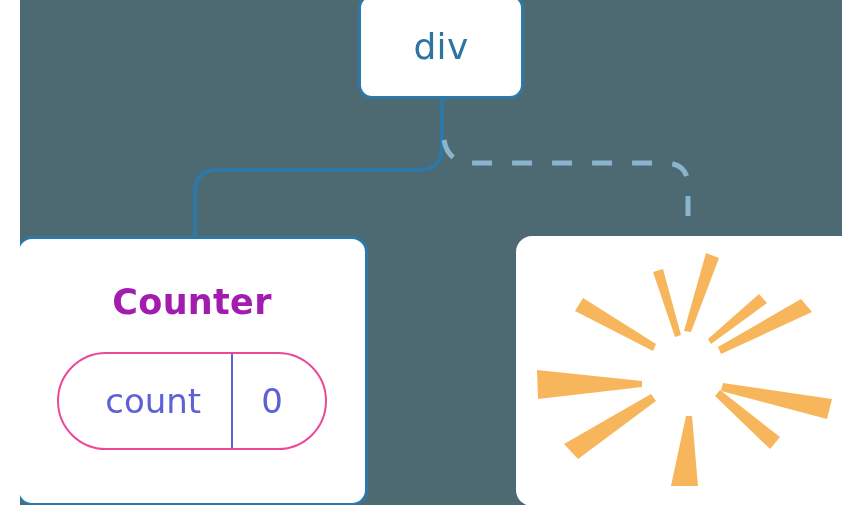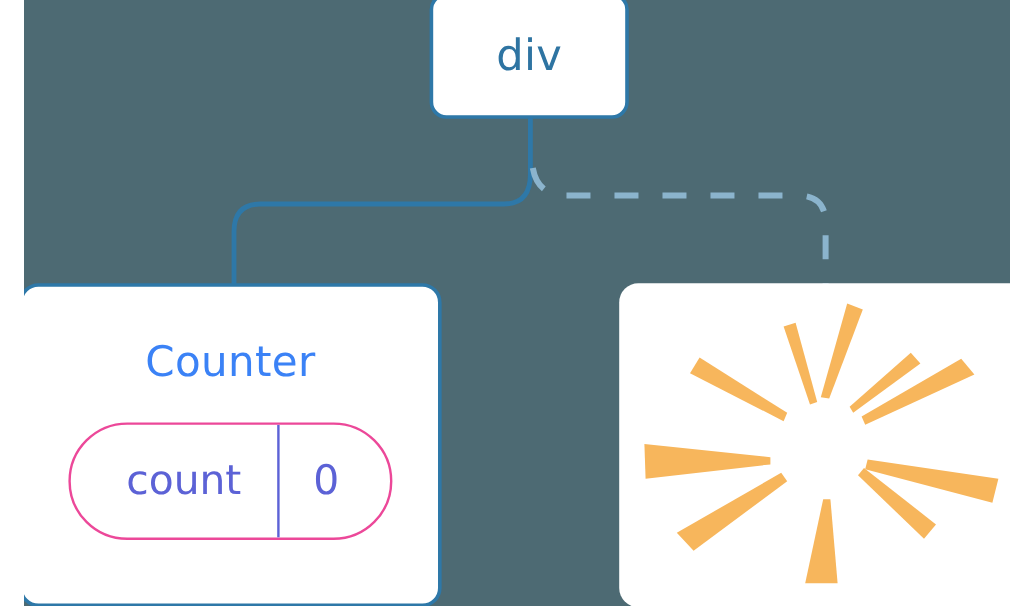--- a/index.html
+++ b/index.html
@@ -72,23 +72,23 @@
 
   .node-label {
     color: #2e74a2;
     font-size: 36px;
     font-weight: 400;
     letter-spacing: 0.3px;
     line-height: 1;
     user-select: none;
   }
   .counter-title {
-    color: #3b82f6;
+    color: #a21caf;
     font-size: 35px;
-    font-weight: 400;
+    font-weight: 700;
     letter-spacing: 0.3px;
     line-height: 1;
     margin-top: 46px;
     user-select: none;
   }
 
   
   .state-pill {
     margin-top: 32px;
     height: 98px;

